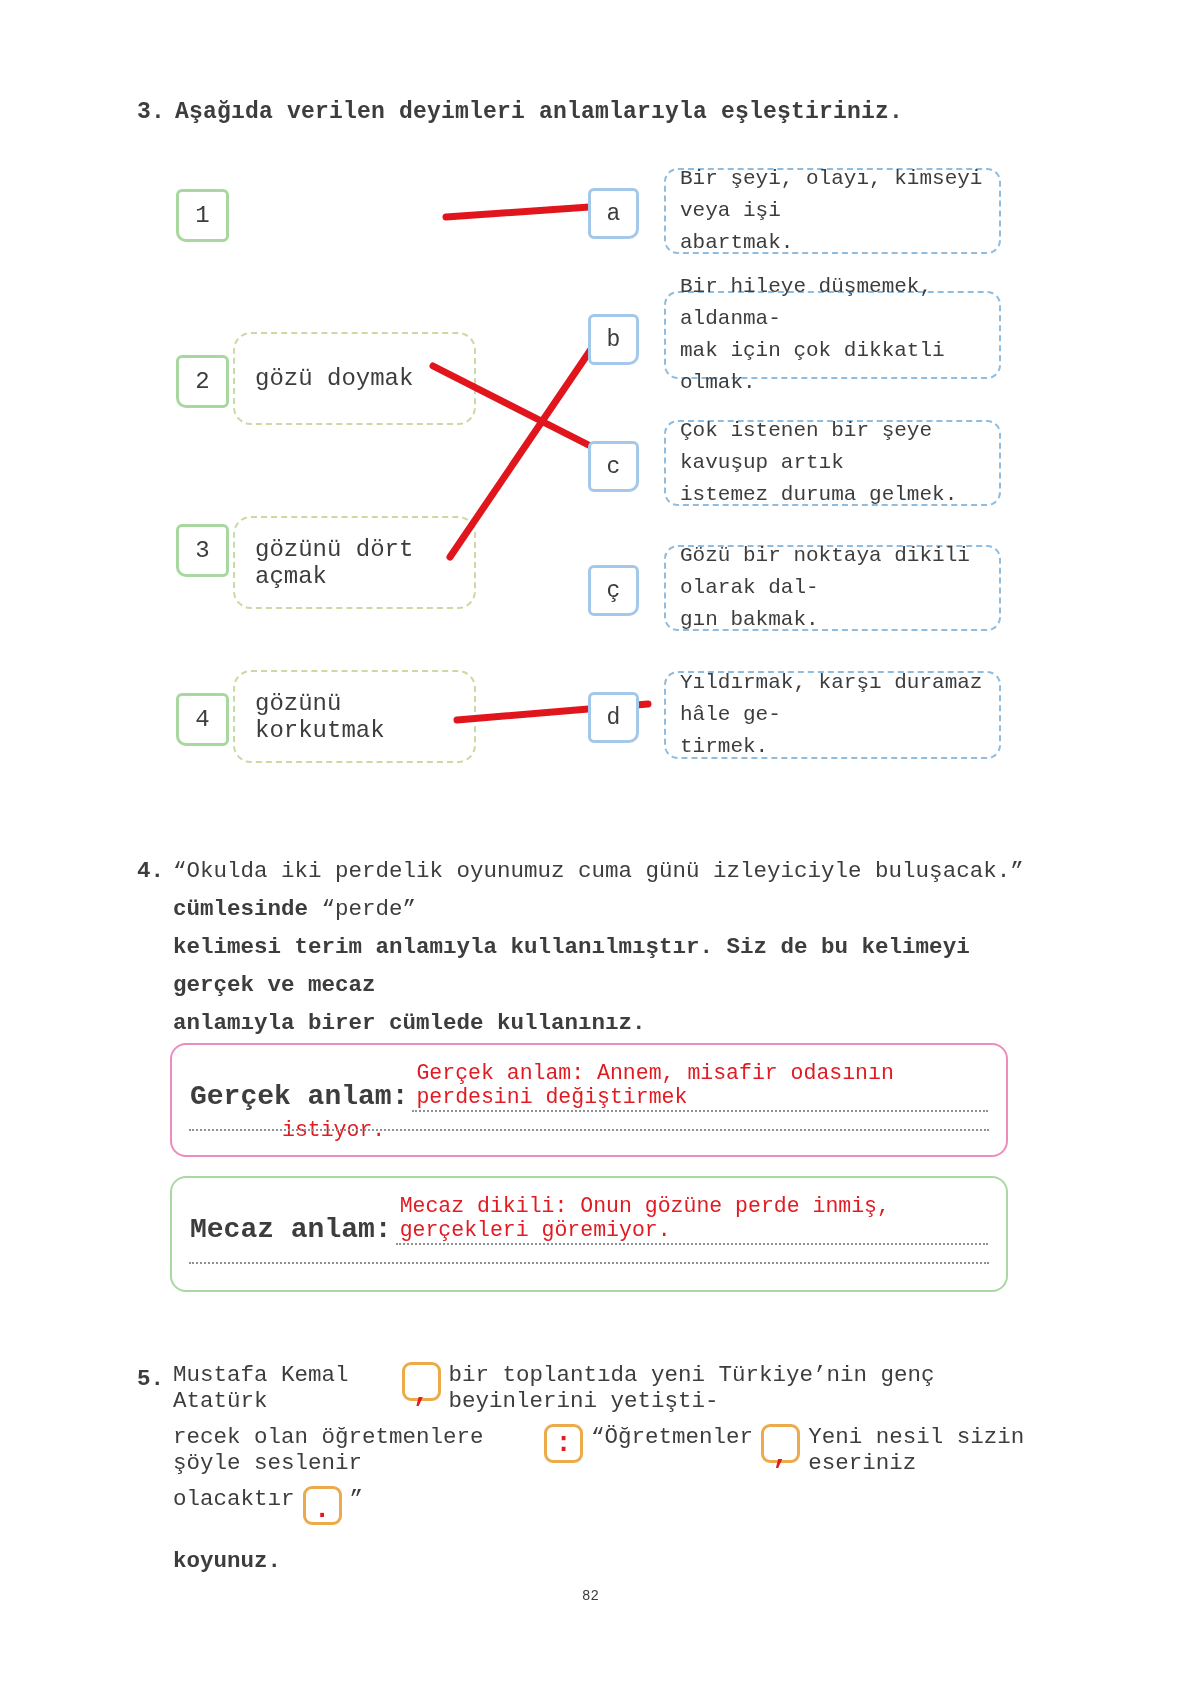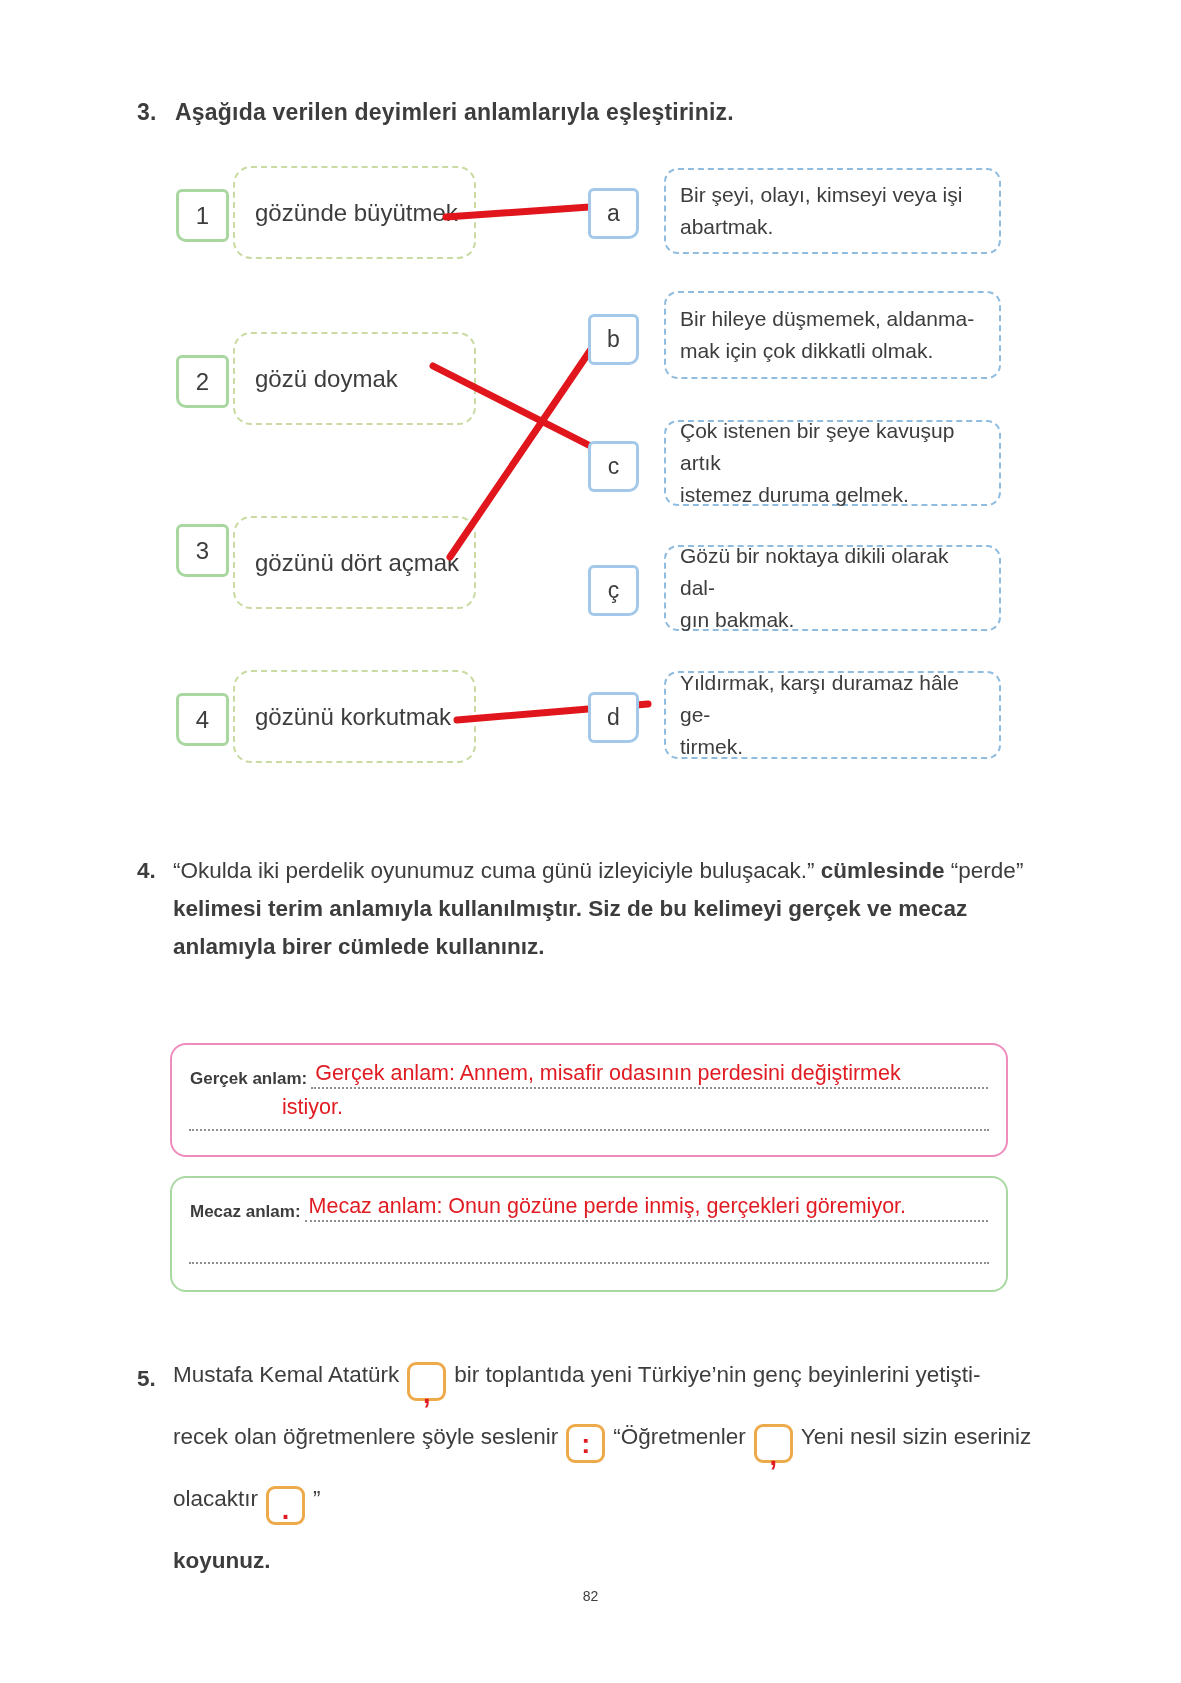--- a/index.html
+++ b/index.html
@@ -1,18 +1,18 @@
 <!DOCTYPE html>
 <html><head>
 <meta charset="utf-8">
 <style>
   html,body { margin:0; padding:0; background:#ffffff; }
   .page {
     position:relative; width:1181px; height:1683px; background:#fff;
-    font-family:Liberation Sans, sans-serif;
+    font-family:Liberation Mono, monospace;
     color:#3d3d3d; overflow:hidden;
   }
   
   .q-title { position:absolute; left:137px; top:99px; font-size:23px; font-weight:bold; letter-spacing:.2px; }
   .q-title .qnum { display:inline-block; width:38px; }
 
   .num-sq, .let-sq {
     position:absolute; display:flex; align-items:center; justify-content:center;
     background:#fff; z-index:2;
   }
@@ -39,21 +39,21 @@
   
   .q4 { position:absolute; left:137px; top:852px; width:890px; font-size:22.5px; line-height:38px; }
   .q4 .qnum { position:absolute; left:0; top:0; font-weight:bold; }
   .q4 .q4-lines { margin-left:36px; }
   .q4 b { font-weight:bold;text-align:center; }
 
   .ans-box { position:absolute; left:170px; width:838px; box-sizing:border-box; background:#fff; }
   .ans-box.real  { top:1043px; height:114px; border:2.5px solid #ee8cbe; border-radius:16px; }
   .ans-box.fig   { top:1176px; height:116px; border:2.5px solid #a9d8a2; border-radius:16px; }
   .ans-row { display:flex; align-items:flex-end; padding:16px 18px 0 18px; }
-  .ans-label { font-weight:bold; font-size:17px; white-space:nowrap; flex:0 0 auto; }
+  .ans-label { font-weight:bold; font-size:28px; white-space:nowrap; flex:0 0 auto; }
   .ans-line { flex:1 1 auto; border-bottom:2px dotted #909090; margin-left:4px; padding:0 2px 1px 4px; }
   .red-text { color:#e11b22; font-size:21.5px; }
   .ans-cont { margin:6px 18px 0 110px; }
   .dotline-full { position:absolute; left:17px; right:17px; border-bottom:2px dotted #909090; }
   .ans-box.real .dotline-full { bottom:24px; }
   .ans-box.fig  .dotline-full { bottom:26px; }
 
   
   .q5 { position:absolute; left:137px; top:1362px; width:910px; font-size:22.5px; }
   .q5 .qnum { position:absolute; left:0; top:4px; font-weight:bold; }
@@ -77,23 +77,20 @@
 
 <div class="page">
 
   <div class="q-title">
     <span class="qnum">3.</span><span>Aşağıda verilen deyimleri anlamlarıyla eşleştiriniz.</span>
   </div>
 
   <div class="num-sq" style="top:189px">
       <span>1</span>
     </div>
-  <div class="idiom-box" style="top:166px">
-      <span>gözünde büyütmek</span>
-    </div>
 
   <div class="num-sq" style="top:355px">
       <span>2</span>
     </div>
   <div class="idiom-box" style="top:332px">
       <span>gözü doymak</span>
     </div>
 
   <div class="num-sq" style="top:524px">
       <span>3</span>
@@ -170,21 +167,21 @@
       <span class="ans-label">Gerçek anlam:</span>
       <span class="ans-line"><span class="red-text">Gerçek anlam: Annem, misafir odasının perdesini değiştirmek</span></span>
     </div>
     <div class="ans-cont red-text">istiyor.</div>
     <div class="dotline-full"></div>
   </div>
 
   <div class="ans-box fig">
     <div class="ans-row">
       <span class="ans-label">Mecaz anlam:</span>
-      <span class="ans-line"><span class="red-text">Mecaz anlam: Onun gözüne perde inmiş, gerçekleri göremiyor.</span></span>
+      <span class="ans-line"><span class="red-text">Mecaz dikili: Onun gözüne perde inmiş, gerçekleri göremiyor.</span></span>
     </div>
     <div class="dotline-full"></div>
   </div>
 
   <div class="q5">
     <span class="qnum">5.</span>
     <div class="q5-lines">
       <div class="q5-line">
         <span>Mustafa Kemal Atatürk</span>
         <span class="pbox pm-comma">

